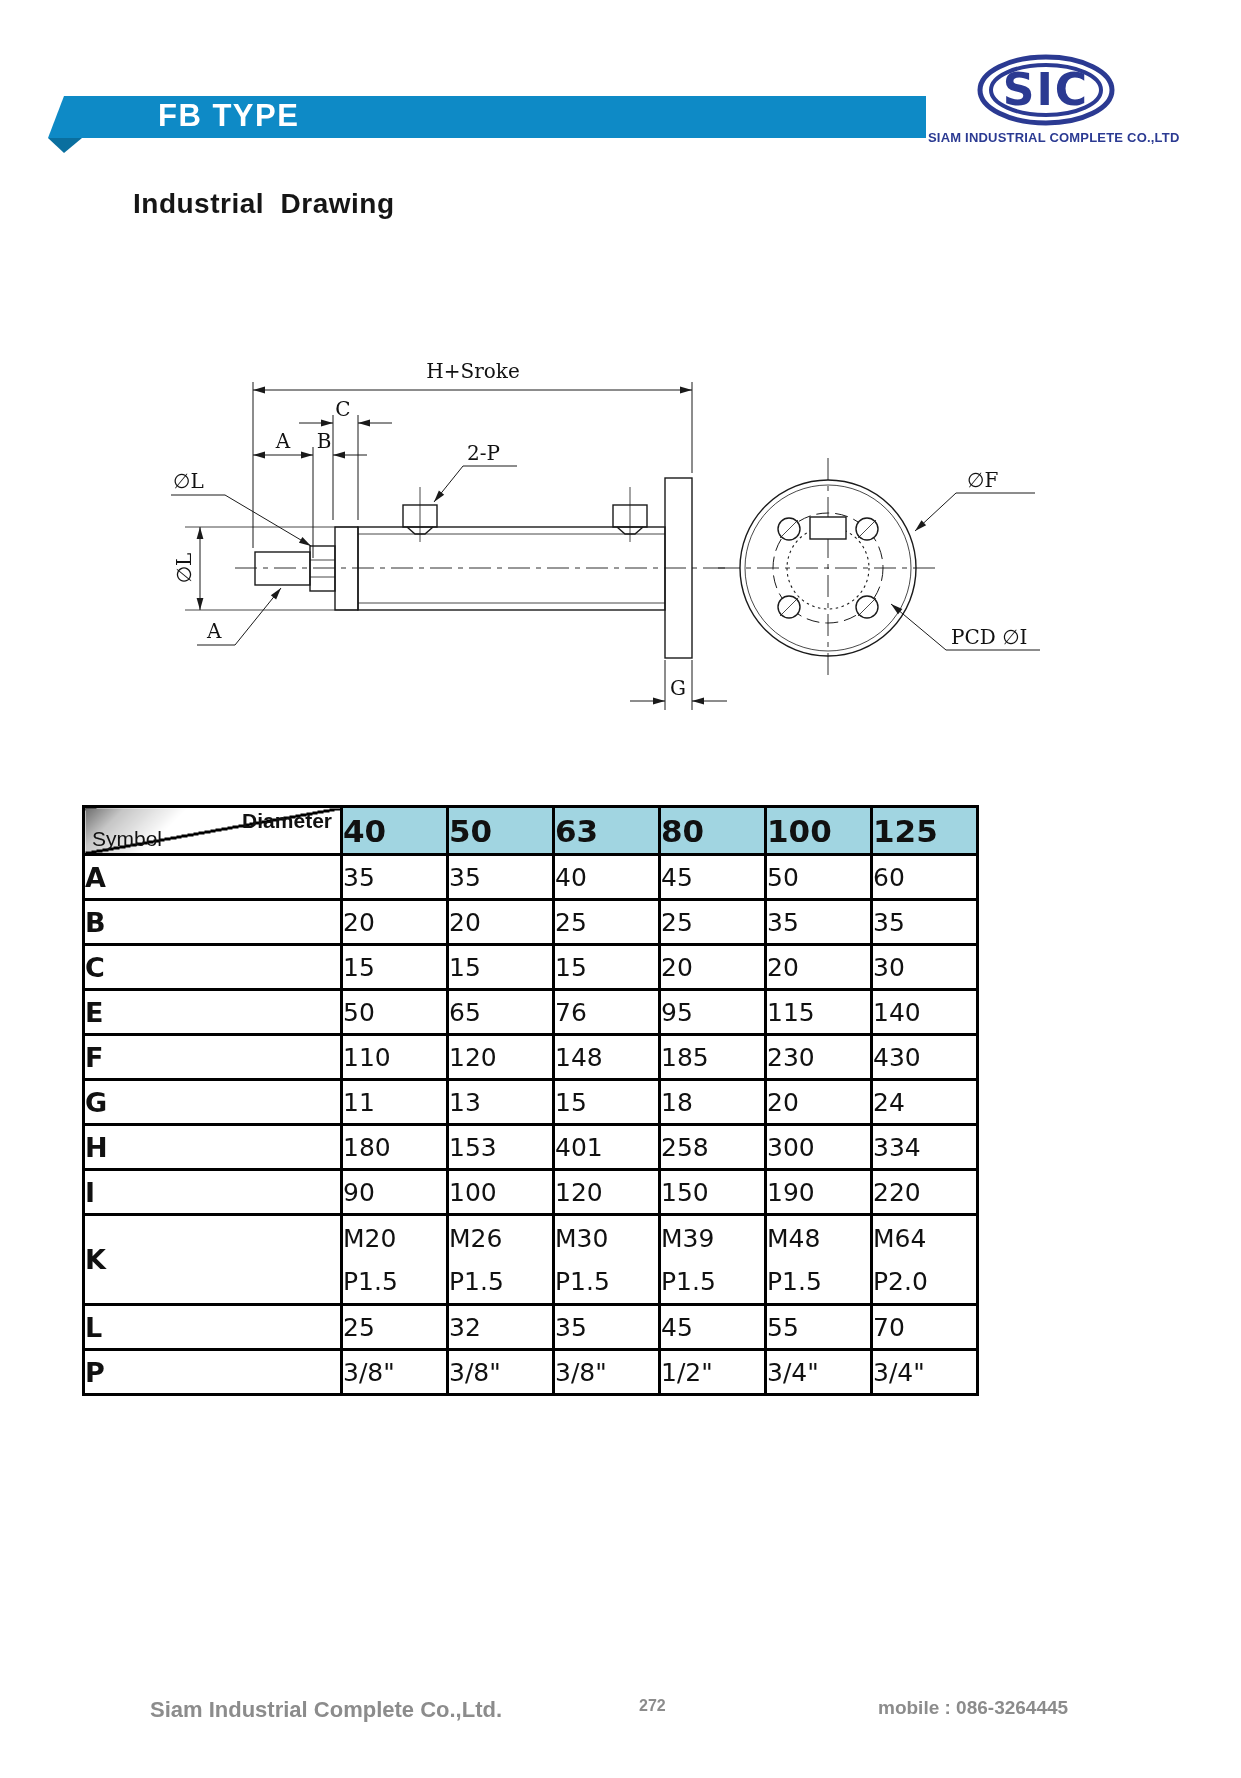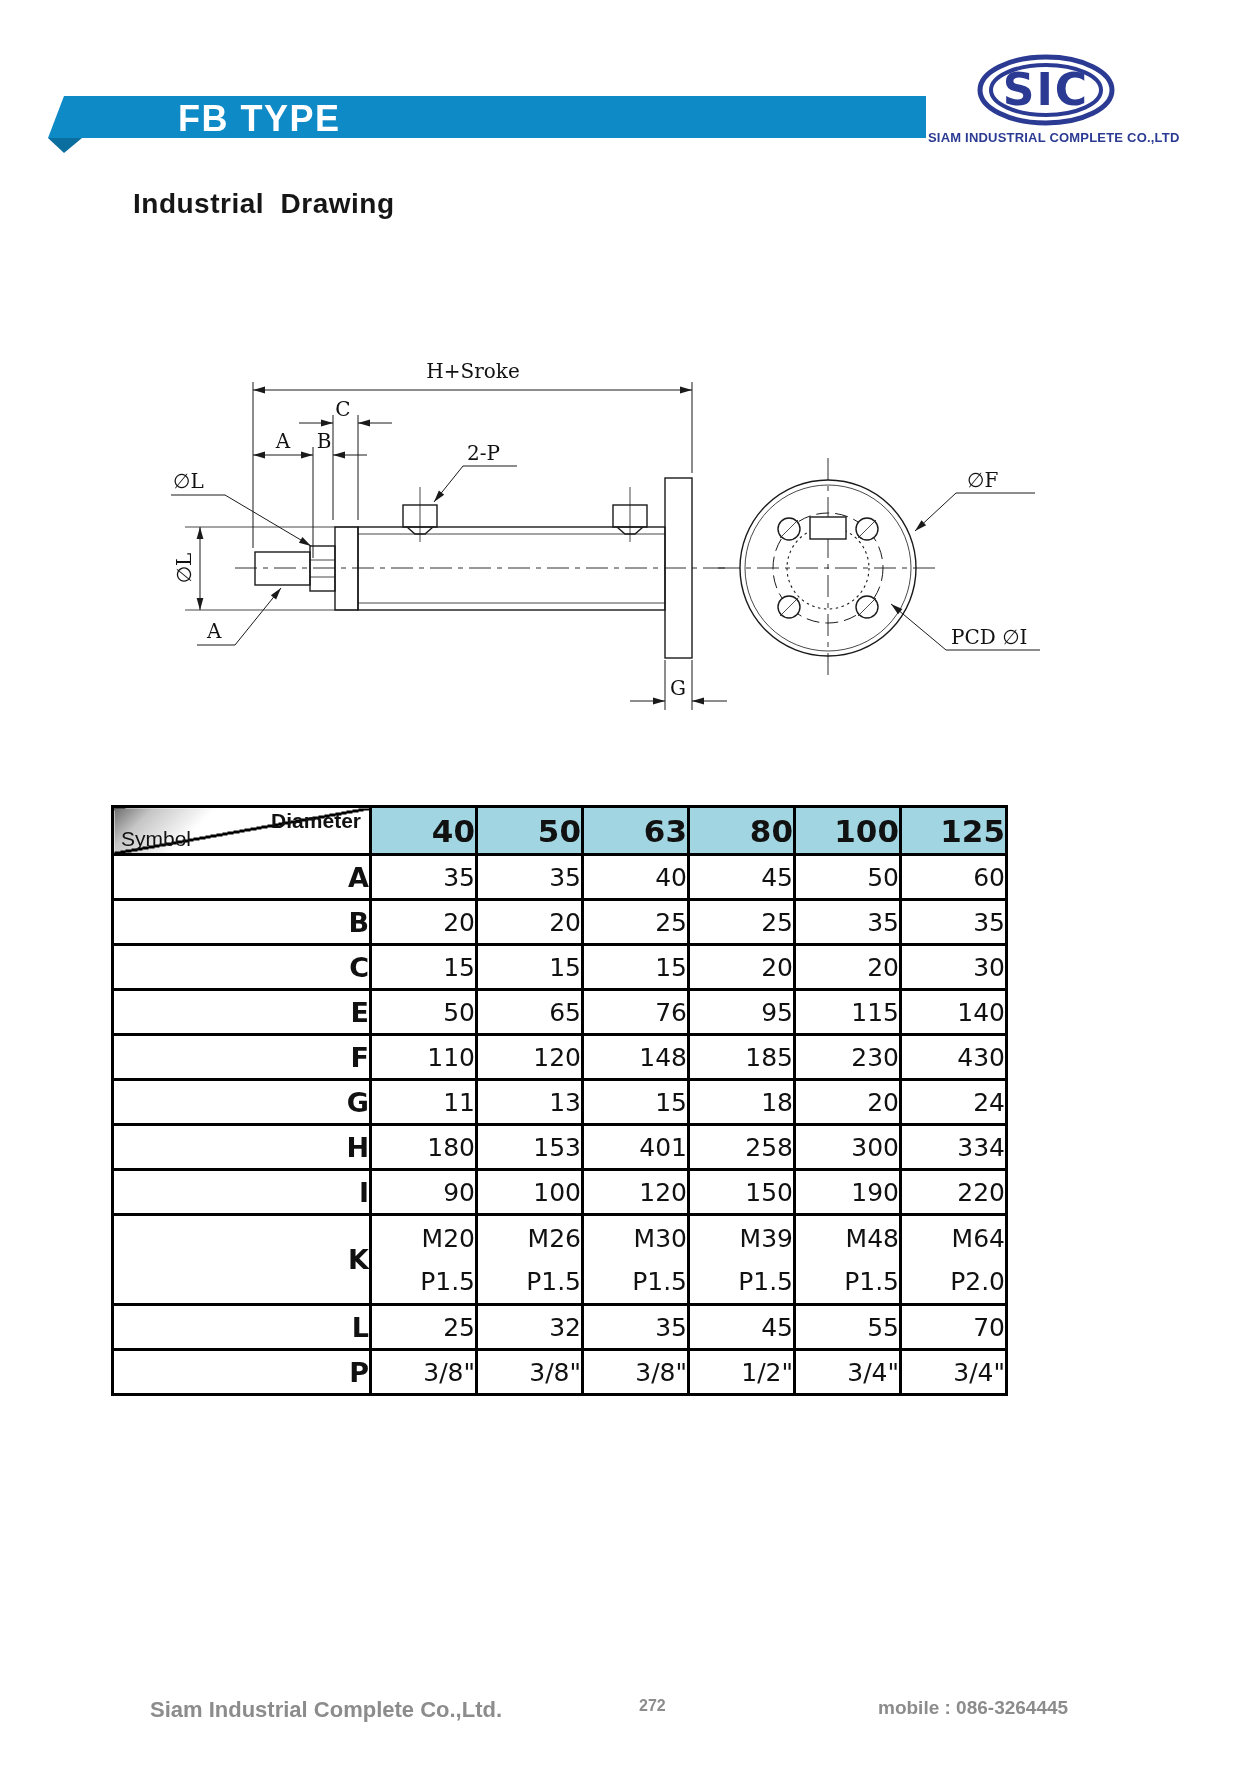--- a/index.html
+++ b/index.html
@@ -8,22 +8,22 @@
     position:relative; width:1241px; height:1778px; background:#fff;
     font-family:"Liberation Sans", sans-serif; overflow:hidden;
     --banner:#0e8ac6; --navy:#2b3a92; --hdrblue:#a1d5e1; --fgray:#8c8c8c;
   }
 
   
   .banner-svg { position:absolute; left:44px; top:94px; }
   .banner-main { fill:var(--banner); }
   .banner-tail { fill:#0a6f9f; }
   .banner-title {
-    position:absolute; left:158px; top:98px; font-size:36px; font-weight:bold;
-    color:#fff; letter-spacing:1.5px;margin-left:20px;
+    position:absolute; left:158px; top:98px; font-size:31px; font-weight:bold;
+    color:#fff; letter-spacing:1.5px;
   }
 
   
   .logo-svg { position:absolute; left:958px; top:50px; }
   .logo-ellipse { fill:none; stroke:var(--navy); stroke-width:5; }
   .logo-inner { fill:none; stroke:var(--navy); stroke-width:4; }
   .logo-text { fill:var(--navy); font-family:"DejaVu Sans",sans-serif; font-weight:bold; font-size:44px; letter-spacing:2px; }
   .logo-subtitle {
     position:absolute; left:928px; top:130px; width:240px; text-align:right;
     font-size:13px; font-weight:bold; color:var(--navy); letter-spacing:.2px; white-space:nowrap;
@@ -41,22 +41,22 @@
   .objw { stroke:#1a1a1a; stroke-width:1.4; fill:#fff; }
   .thin { stroke:#1a1a1a; stroke-width:.8; fill:none; }
   .dim  { stroke:#1a1a1a; stroke-width:1; fill:none; }
   .cl   { stroke:#1a1a1a; stroke-width:.9; fill:none; stroke-dasharray:22 6 5 6; }
   .dash { stroke:#1a1a1a; stroke-width:1; fill:none; stroke-dasharray:13 6; }
   .dots { stroke:#1a1a1a; stroke-width:1.1; fill:none; stroke-dasharray:2.5 3.5; }
   .lbl  { font-family:"DejaVu Serif","Liberation Serif",serif; font-size:20px; fill:#111; }
 
   
   .dim-table {
-    position:absolute; left:111px; top:805px; width:894px;
-    border-collapse:collapse; table-layout:fixed; text-align:right; color:#111;
+    position:absolute; left:82px; top:805px; width:894px;
+    border-collapse:collapse; table-layout:fixed; text-align:left; color:#111;
   }
   .dim-table th, .dim-table td { border:3px solid #000; padding:0; }
   .dim-table thead tr { height:48px; }
   .dim-table tbody tr { height:45px; }
   .dim-table tbody tr.tall { height:90px; }
   th.corner {
     position:relative;
     background:
       linear-gradient(to bottom right, rgba(0,0,0,0) calc(50% - 1.5px), #000 calc(50% - 1.5px) calc(50% + 1.5px), rgba(0,0,0,0) calc(50% + 1.5px)),
       linear-gradient(135deg, #6e6e6e 0%, #c6c6c6 13%, rgba(255,255,255,0) 34%);

